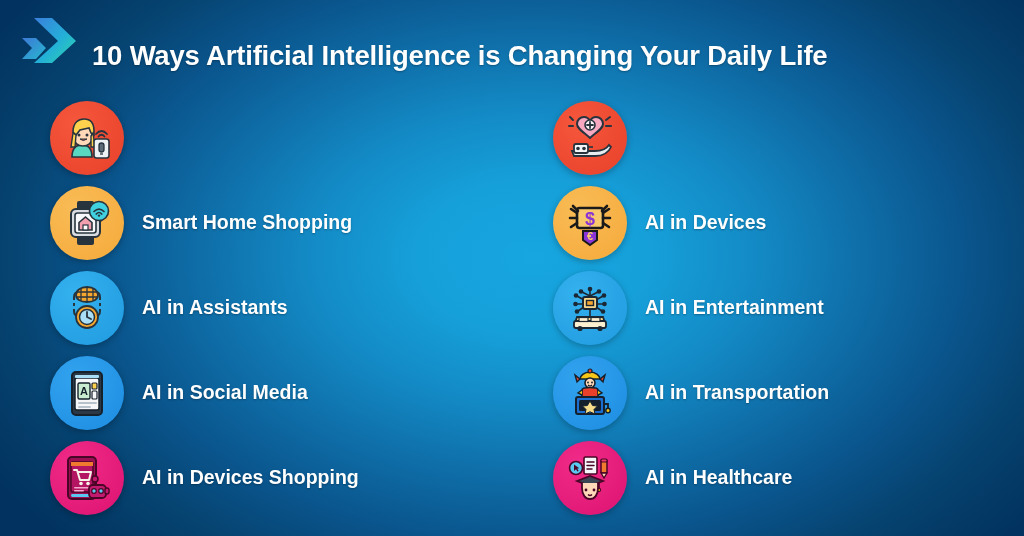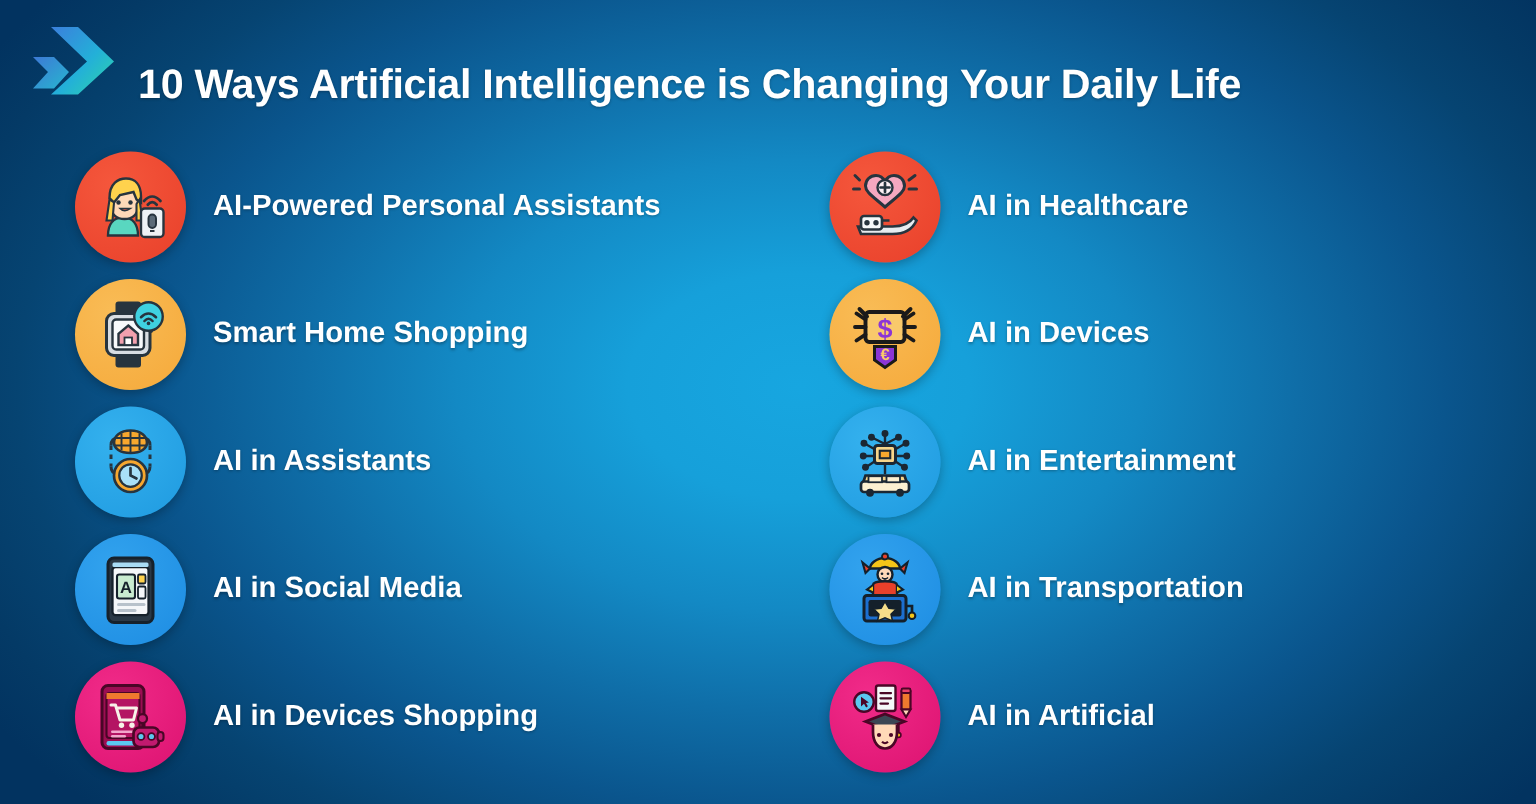--- a/index.html
+++ b/index.html
@@ -164,21 +164,20 @@
             <path d="M18 26 Q21 29 25 26 Z" fill="#e05a4f" stroke="#27343e" stroke-width="1"></path>
 
             <rect x="32" y="26" width="15" height="19" rx="2.5" fill="#eef2f5" stroke="#27343e" stroke-width="1.6"></rect>
             <rect x="37" y="30" width="5" height="9" rx="2.5" fill="#5c6b78" stroke="#27343e" stroke-width="1.3"></rect>
             <path d="M38 41 L41 41" stroke="#27343e" stroke-width="1.3"></path>
 
             <path d="M34 21 Q39.5 15 45 21" stroke="#27343e" stroke-width="1.8" fill="none" stroke-linecap="round"></path>
             <path d="M36.5 23.5 Q39.5 20 42.5 23.5" stroke="#27343e" stroke-width="1.8" fill="none" stroke-linecap="round"></path>
           </svg>
         </div>
-        <div class="item-label">AI-Powered Personal Assistants</div>
       </div>
 
       <div class="item r1">
         <div class="icon-badge" style="background:radial-gradient(circle at 35% 30%, #f9bc56, #f5a93a);">
           <svg width="50" height="50" viewBox="0 0 50 50">
             <rect x="15" y="3" width="17" height="9" rx="2" fill="#27343e"></rect>
             <rect x="15" y="38" width="17" height="9" rx="2" fill="#27343e"></rect>
             <rect x="9" y="11" width="29" height="28" rx="5" fill="#d8dde2" stroke="#27343e" stroke-width="2"></rect>
             <rect x="13" y="15" width="21" height="20" rx="2.5" fill="#f7f9fb" stroke="#27343e" stroke-width="1.6"></rect>
             <path d="M23.5 19 L30 24.5 L30 32 L17 32 L17 24.5 Z" fill="#f2a0ae" stroke="#27343e" stroke-width="1.6"></path>
@@ -268,21 +267,20 @@
             <path d="M25 9 L25 15 M22 12 L28 12" stroke="#27343e" stroke-width="1.8" stroke-linecap="round"></path>
             <path d="M8 7 L5 4 M8 13 L4 13 M41 7 L45 4 M41 13 L46 13" stroke="#27343e" stroke-width="2" stroke-linecap="round"></path>
 
             <path d="M7 38 L30 38 Q40 38 44 32 L46 34 Q42 43 30 43 L9 43 Z" fill="#e7ecf0" stroke="#27343e" stroke-width="1.8"></path>
             <rect x="9" y="31" width="14" height="9" rx="2" fill="#f5f8fa" stroke="#27343e" stroke-width="1.8"></rect>
             <circle cx="13" cy="35.5" r="1.8" fill="#27343e"></circle>
             <circle cx="19" cy="35.5" r="1.8" fill="#27343e"></circle>
             <path d="M23 34 L28 34" stroke="#27343e" stroke-width="1.6"></path>
           </svg>
         </div>
-        <div class="item-label">AI in Healthcare</div>
       </div>
 
       <div class="item r1">
         <div class="icon-badge" style="background:radial-gradient(circle at 35% 30%, #f9bc56, #f5a93a);">
           <svg width="50" height="50" viewBox="0 0 50 50">
             <rect x="12" y="10" width="26" height="20" rx="2.5" fill="#f9c96b" stroke="#1a1a1a" stroke-width="2.6"></rect>
             <path d="M12 15 L6 11 M12 20 L5 20 M12 25 L6 29 M38 15 L44 11 M38 20 L45 20 M38 25 L44 29" stroke="#1a1a1a" stroke-width="2.6" stroke-linecap="round"></path>
             <path d="M8 8 L13 13 M42 8 L37 13" stroke="#1a1a1a" stroke-width="2.6" stroke-linecap="round"></path>
             <text x="25" y="27" font-family="'Liberation Sans', sans-serif" font-size="18" font-weight="bold" fill="#8b35d6" text-anchor="middle">$</text>
             <path d="M18 33 L32 33 L32 42 L25 47 L18 42 Z" fill="#8b35d6" stroke="#1a1a1a" stroke-width="2"></path>
@@ -367,17 +365,17 @@
 
             <path d="M12 28 L25 23 L38 28 L25 33 Z" fill="#3b4654" stroke="#4a0626" stroke-width="1.8"></path>
             <path d="M34 29.5 L34 36" stroke="#4a0626" stroke-width="1.6"></path>
             <circle cx="34" cy="37" r="1.6" fill="#f5c518" stroke="#4a0626" stroke-width="1.1"></circle>
             <path d="M17 30 L17 35 C17 42 20.5 46 25 46 C29.5 46 33 42 33 35 L33 30" fill="#ffd9b8" stroke="#4a0626" stroke-width="1.8"></path>
             <circle cx="21" cy="37" r="1.4" fill="#4a0626"></circle>
             <circle cx="29" cy="37" r="1.4" fill="#4a0626"></circle>
             <path d="M23 41.5 Q25 43.5 27 41.5" stroke="#4a0626" stroke-width="1.4" fill="none"></path>
           </svg>
         </div>
-        <div class="item-label">AI in Artificial</div>
+        <div class="item-label">AI in Healthcare</div>
       </div>
     </div>
   </div>
 </div>
 
 </body></html>

